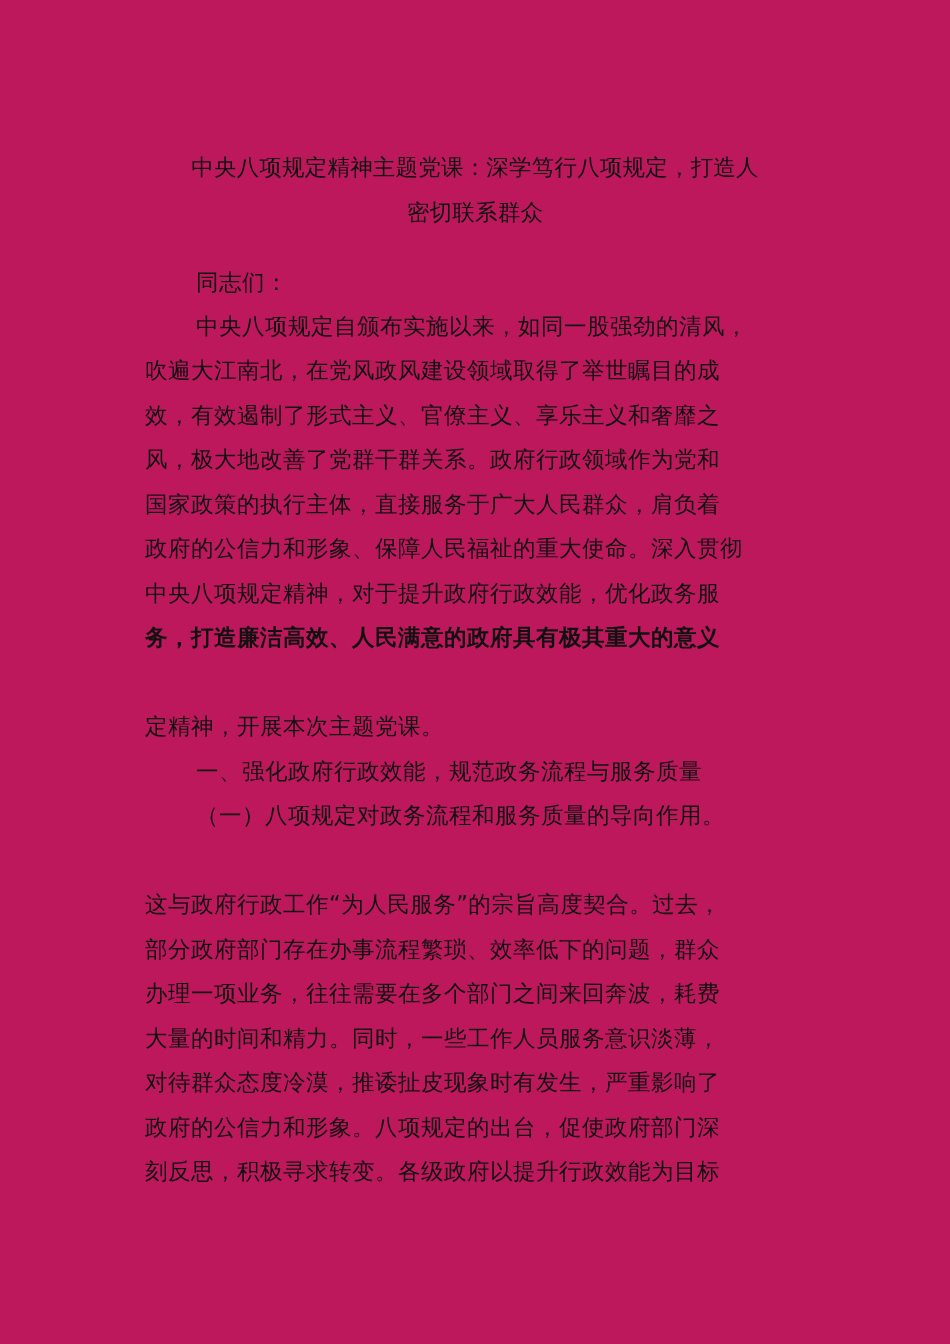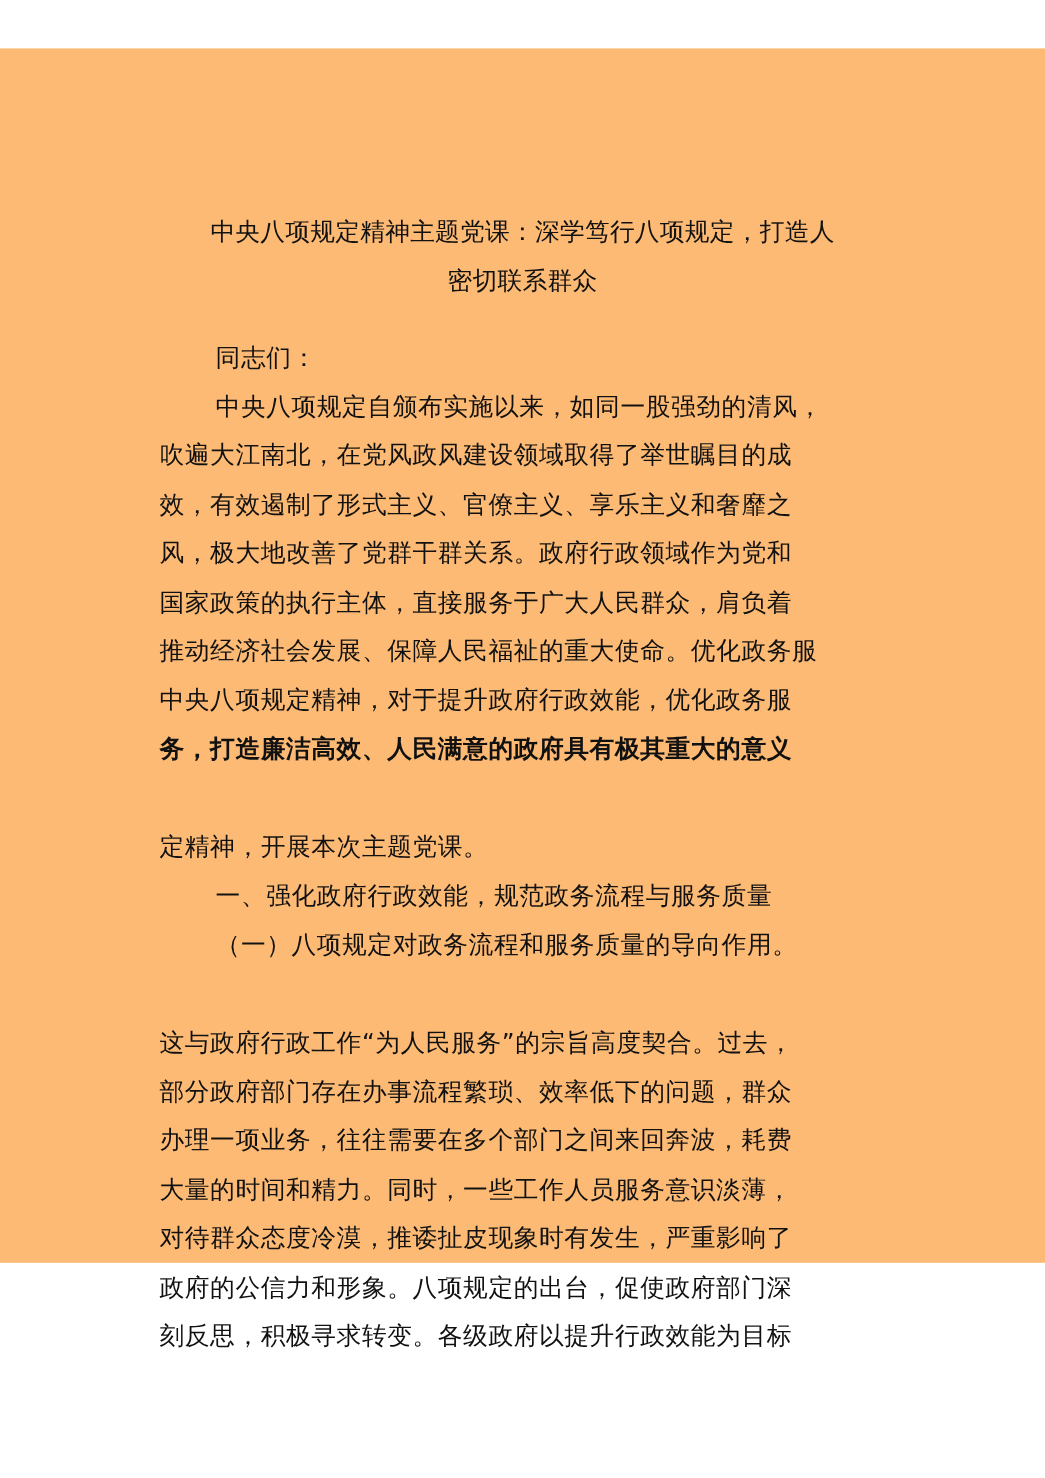--- a/index.html
+++ b/index.html
@@ -1,38 +1,38 @@
 <!DOCTYPE html>
 <html><head>
 <meta charset="utf-8">
 <style>
   html, body { margin: 0; padding: 0; background: #ffffff; }
   body { width: 950px; height: 1344px; position: relative; overflow: hidden;
          font-family: "DejaVu Sans", "Liberation Sans", sans-serif; color: #111111; }
-  .page { position: absolute; left: 0; top: 0; width: 950px; height: 1104px; background: #fdba74; margin-top: 44px; }
+  .page { position: absolute; left: 0; top: 0; width: 950px; height: 1344px; background: #be185d; }
   .title-line { position: absolute; left: 0; width: 950px; text-align: center;
                 font-size: 22.5px; line-height: 30px; white-space: nowrap; letter-spacing: 0.2px; }
   .line { position: absolute; left: 145px; font-size: 22.5px; line-height: 30px;
           white-space: nowrap; letter-spacing: 0.5px; }
   .indent { left: 196px; }
 </style>
 </head>
 <body>
 
 <div class="page">
   <div class="title-line" style="top:152px;">中央八项规定精神主题党课：深学笃行八项规定，打造人</div>
   <div class="title-line" style="top:197px;">密切联系群众</div>
 
   <div class="line indent" style="top:267px;">同志们：</div>
   <div class="line indent" style="top:311px;">中央八项规定自颁布实施以来，如同一股强劲的清风，</div>
   <div class="line" style="top:355px;">吹遍大江南北，在党风政风建设领域取得了举世瞩目的成</div>
   <div class="line" style="top:400px;">效，有效遏制了形式主义、官僚主义、享乐主义和奢靡之</div>
   <div class="line" style="top:444px;">风，极大地改善了党群干群关系。政府行政领域作为党和</div>
   <div class="line" style="top:489px;">国家政策的执行主体，直接服务于广大人民群众，肩负着</div>
-  <div class="line" style="top:533px;">推动经济社会发展、保障人民福祉的重大使命。优化政务服</div>
+  <div class="line" style="top:533px;">政府的公信力和形象、保障人民福祉的重大使命。深入贯彻</div>
   <div class="line" style="top:578px;">中央八项规定精神，对于提升政府行政效能，优化政务服</div>
   <div class="line" style="top:622px;font-weight:bold;">务，打造廉洁高效、人民满意的政府具有极其重大的意义</div>
   <div class="line" style="top:711px;">定精神，开展本次主题党课。</div>
   <div class="line indent" style="top:756px;">一、强化政府行政效能，规范政务流程与服务质量</div>
   <div class="line indent" style="top:800px;">（一）八项规定对政务流程和服务质量的导向作用。</div>
   <div class="line" style="top:889px;">这与政府行政工作“为人民服务”的宗旨高度契合。过去，</div>
   <div class="line" style="top:934px;">部分政府部门存在办事流程繁琐、效率低下的问题，群众</div>
   <div class="line" style="top:978px;">办理一项业务，往往需要在多个部门之间来回奔波，耗费</div>
   <div class="line" style="top:1023px;">大量的时间和精力。同时，一些工作人员服务意识淡薄，</div>
   <div class="line" style="top:1067px;">对待群众态度冷漠，推诿扯皮现象时有发生，严重影响了</div>

